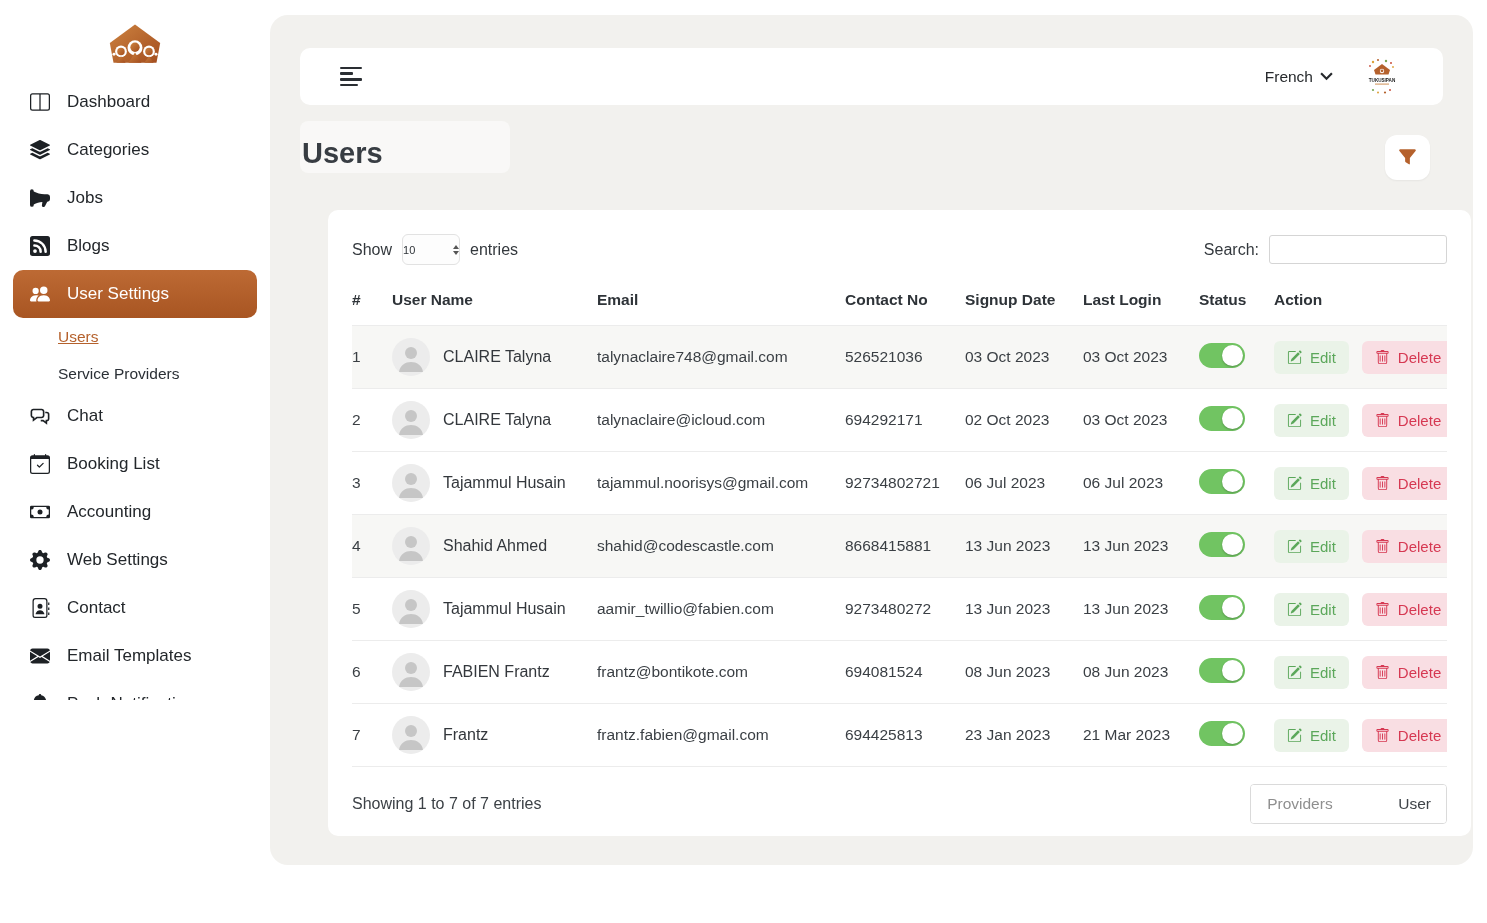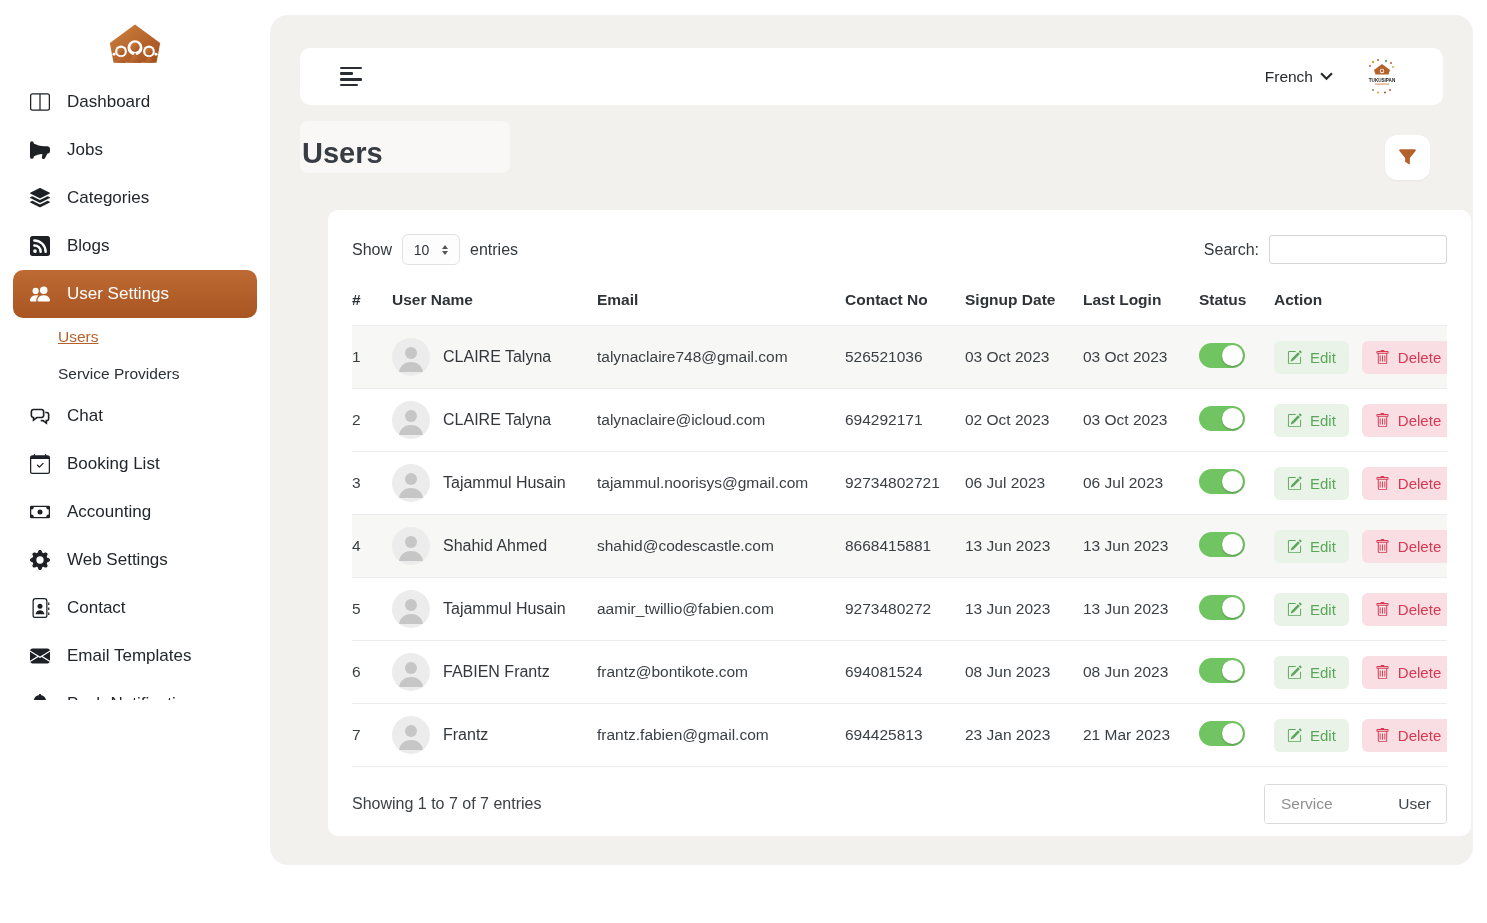--- a/index.html
+++ b/index.html
@@ -50,21 +50,21 @@
               border:none;border-radius:12px;display:flex;align-items:center;justify-content:center;
               cursor:pointer;box-shadow:0 1px 2px rgba(0,0,0,.05);}
   .filter-btn svg{color:var(--c-accent);}
 
   
   .card{position:absolute;left:30px;top:195px;width:1143px;height:626px;background:#fff;
         border-radius:10px;padding:24px;margin-left:28px;}
   .controls{display:flex;justify-content:space-between;align-items:center;margin-bottom:20px;}
   .show-group,.search-group{display:flex;align-items:center;gap:10px;font-size:16px;color:#33383d;}
   .pagelen{width:58px;height:31px;border:1px solid #e2e2e2;border-radius:6px;background:#fdfdfd;
-           display:flex;align-items:center;justify-content:center;gap:13px;font-size:14px;color:#2f3439;cursor:pointer;}
+           display:flex;align-items:center;justify-content:space-between;gap:13px;font-size:11px;color:#2f3439;cursor:pointer;}
   .updown{display:flex;flex-direction:column;gap:2px;}
   .updown i{display:block;width:0;height:0;border-left:3.5px solid transparent;border-right:3.5px solid transparent;}
   .updown i.up{border-bottom:4.5px solid #555;}
   .updown i.down{border-top:4.5px solid #555;}
   .search-input{width:178px;height:29px;border:1px solid #d5d5d5;border-radius:3px;padding:0 8px;
                 font-family:inherit;font-size:14px;outline:none;}
 
   table{width:100%;border-collapse:collapse;table-layout:fixed;}
   th{text-align:left;font-size:15.5px;font-weight:700;color:#2e3338;padding:6px 4px 16px 0;}
   tbody tr{border-top:1px solid #ececec;}
@@ -125,34 +125,34 @@
       <div class="nav-item">
     <span class="nav-icon">
           <svg viewBox="0 0 16 16" fill="currentColor">
             <path d="M0 3a2 2 0 0 1 2-2h12a2 2 0 0 1 2 2v10a2 2 0 0 1-2 2H2a2 2 0 0 1-2-2V3zm8.5-1v12H14a1 1 0 0 0 1-1V3a1 1 0 0 0-1-1H8.5zm-1 0H2a1 1 0 0 0-1 1v10a1 1 0 0 0 1 1h5.5V2z"></path>
           </svg>
         </span>
     <span>Dashboard</span>
   </div>
       <div class="nav-item">
     <span class="nav-icon">
+          <svg viewBox="0 0 16 16" fill="currentColor">
+            <path d="m14.12 10.163 1.715.858c.22.11.22.424 0 .534L8.267 15.34a.598.598 0 0 1-.534 0L.165 11.555c-.22-.11-.22-.424 0-.534l1.716-.858 5.317 2.659c.505.252 1.1.252 1.604 0l5.318-2.66zM7.733.063a.598.598 0 0 1 .534 0l7.568 3.784a.3.3 0 0 1 0 .535L8.267 8.165a.598.598 0 0 1-.534 0L.165 4.382a.299.299 0 0 1 0-.535L7.733.063z"></path>
+            <path d="m14.12 6.576 1.715.858c.22.11.22.424 0 .534l-7.568 3.784a.598.598 0 0 1-.534 0L.165 7.968c-.22-.11-.22-.424 0-.534l1.716-.858 5.317 2.659c.505.252 1.1.252 1.604 0l5.318-2.659z"></path>
+          </svg>
+        </span>
+    <span>Categories</span>
+  </div>
+      <div class="nav-item">
+    <span class="nav-icon">
           <svg viewBox="0 0 16 16" fill="currentColor" style="transform:scaleX(-1)">
             <path d="M13 2.5a1.5 1.5 0 0 1 3 0v11a1.5 1.5 0 0 1-3 0v-.214c-2.162-1.241-4.49-1.843-6.912-2.083l.405 2.712A1 1 0 0 1 5.51 15.1h-.548a1 1 0 0 1-.916-.599l-1.85-3.49a68 68 0 0 0-.202-.003A2.014 2.014 0 0 1 0 9V7a2.02 2.02 0 0 1 1.992-2.013 75 75 0 0 0 2.483-.075c3.043-.154 6.148-.849 8.525-2.199V2.5z"></path>
           </svg>
         </span>
     <span>Jobs</span>
-  </div>
-      <div class="nav-item">
-    <span class="nav-icon">
-          <svg viewBox="0 0 16 16" fill="currentColor">
-            <path d="m14.12 10.163 1.715.858c.22.11.22.424 0 .534L8.267 15.34a.598.598 0 0 1-.534 0L.165 11.555c-.22-.11-.22-.424 0-.534l1.716-.858 5.317 2.659c.505.252 1.1.252 1.604 0l5.318-2.66zM7.733.063a.598.598 0 0 1 .534 0l7.568 3.784a.3.3 0 0 1 0 .535L8.267 8.165a.598.598 0 0 1-.534 0L.165 4.382a.299.299 0 0 1 0-.535L7.733.063z"></path>
-            <path d="m14.12 6.576 1.715.858c.22.11.22.424 0 .534l-7.568 3.784a.598.598 0 0 1-.534 0L.165 7.968c-.22-.11-.22-.424 0-.534l1.716-.858 5.317 2.659c.505.252 1.1.252 1.604 0l5.318-2.659z"></path>
-          </svg>
-        </span>
-    <span>Categories</span>
   </div>
       <div class="nav-item">
     <span class="nav-icon">
           <svg viewBox="0 0 16 16" fill="currentColor">
             <path d="M2 0a2 2 0 0 0-2 2v12a2 2 0 0 0 2 2h12a2 2 0 0 0 2-2V2a2 2 0 0 0-2-2H2zm1.5 2.5c5.523 0 10 4.477 10 10a1 1 0 1 1-2 0 8 8 0 0 0-8-8 1 1 0 0 1 0-2zm0 4a6 6 0 0 1 6 6 1 1 0 1 1-2 0 4 4 0 0 0-4-4 1 1 0 0 1 0-2zm.5 7a1.5 1.5 0 1 1 0-3 1.5 1.5 0 0 1 0 3z"></path>
           </svg>
         </span>
     <span>Blogs</span>
   </div>
       <div class="nav-item active">
@@ -596,19 +596,19 @@
         </button>
       </span>
     </td>
   </tr>
         </tbody>
     </table>
 
     <div class="table-footer">
       <span class="showing">Showing 1 to 7 of 7 entries</span>
       <div class="pagination">
-        <button class="page-prev">Service</button>
+        <button class="page-prev">Providers</button>
         <button class="page-current">1</button>
         <button class="page-next">User</button>
       </div>
     </div>
   </div>
 </div>
 
 </body></html>

